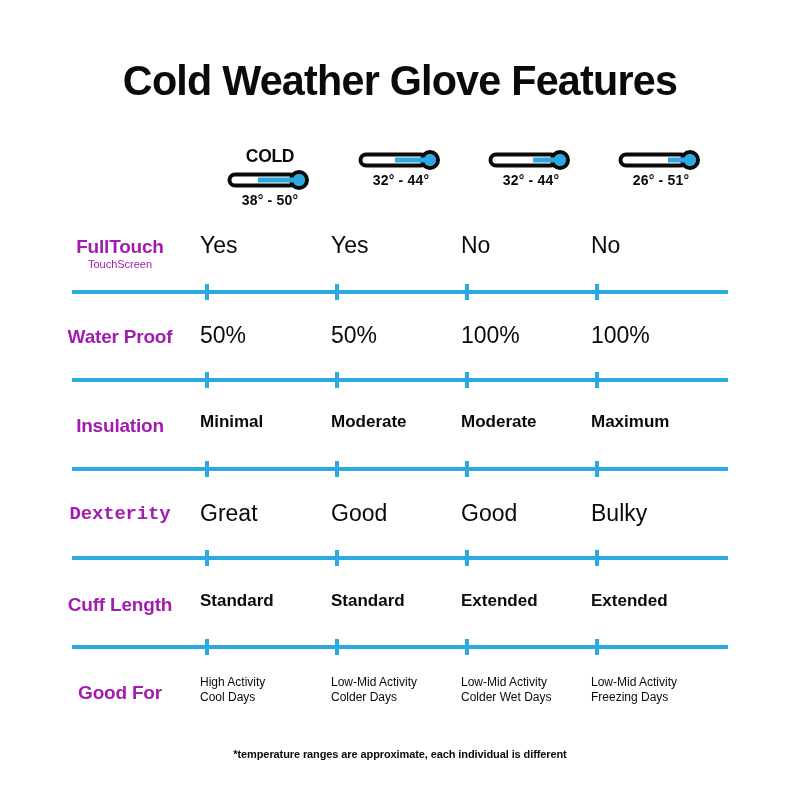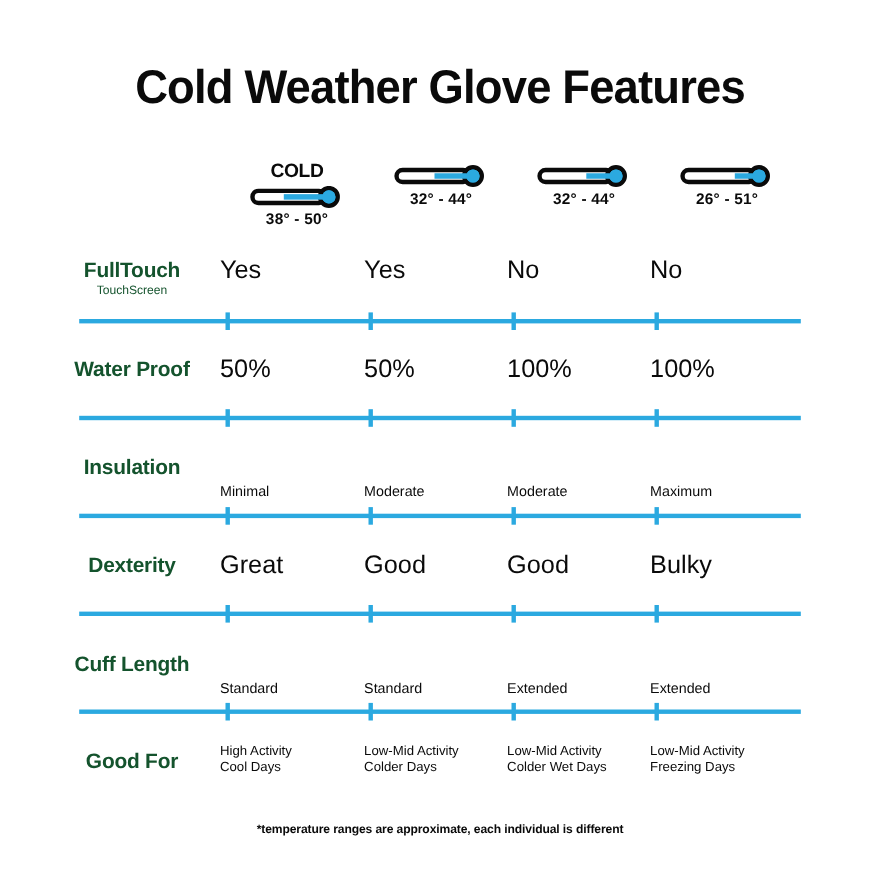--- a/index.html
+++ b/index.html
@@ -102,21 +102,21 @@
     left: 0;
     width: 800px;
   }
 
   .row-label {
     position: absolute;
     left: 40px;
     width: 160px;
     text-align: center;
     font-weight: bold;
-    color: #14532d;
+    color: #a21caf;
   }
   .row-label .main {
     display: block;
     font-size: 19px;
     letter-spacing: -0.2px;
     line-height: 21px;
   }
   .row-label .sub {
     display: block;
     font-size: 11px;
@@ -132,21 +132,21 @@
     text-align: left;
     color: #0a0a0a;
     line-height: 1.15;
   }
   .cell.c0 { left: 200px; }
   .cell.c1 { left: 331px; }
   .cell.c2 { left: 461px; }
   .cell.c3 { left: 591px; }
 
   .cell.size-lg { font-size: 23px; font-weight: normal; }
-  .cell.size-md { font-size: 13px; font-weight: normal; margin-top: 28px; }
+  .cell.size-md { font-size: 17px; font-weight: bold; }
   .cell.size-sm { font-size: 12px; font-weight: normal; line-height: 15px; }
 
   
   .divider {
     position: absolute;
     left: 72px;
     width: 656px;
     height: 4px;
     background: #2BA9E0;
   }
@@ -275,21 +275,21 @@
     </div>
 
     <div class="divider" style="top:467px;">
       <span class="tick t0"></span>
       <span class="tick t1"></span>
       <span class="tick t2"></span>
       <span class="tick t3"></span>
     </div>
 
     <div class="row" style="top:500px;">
-      <div class="row-label" style="top:4px;">
+      <div class="row-label" style="top:4px;font-family:Liberation Mono, monospace;">
         <span class="main">Dexterity</span>
       </div>
       <div class="cell c0 size-lg">Great</div>
       <div class="cell c1 size-lg">Good</div>
       <div class="cell c2 size-lg">Good</div>
       <div class="cell c3 size-lg">Bulky</div>
     </div>
 
     <div class="divider" style="top:556px;">
       <span class="tick t0"></span>

